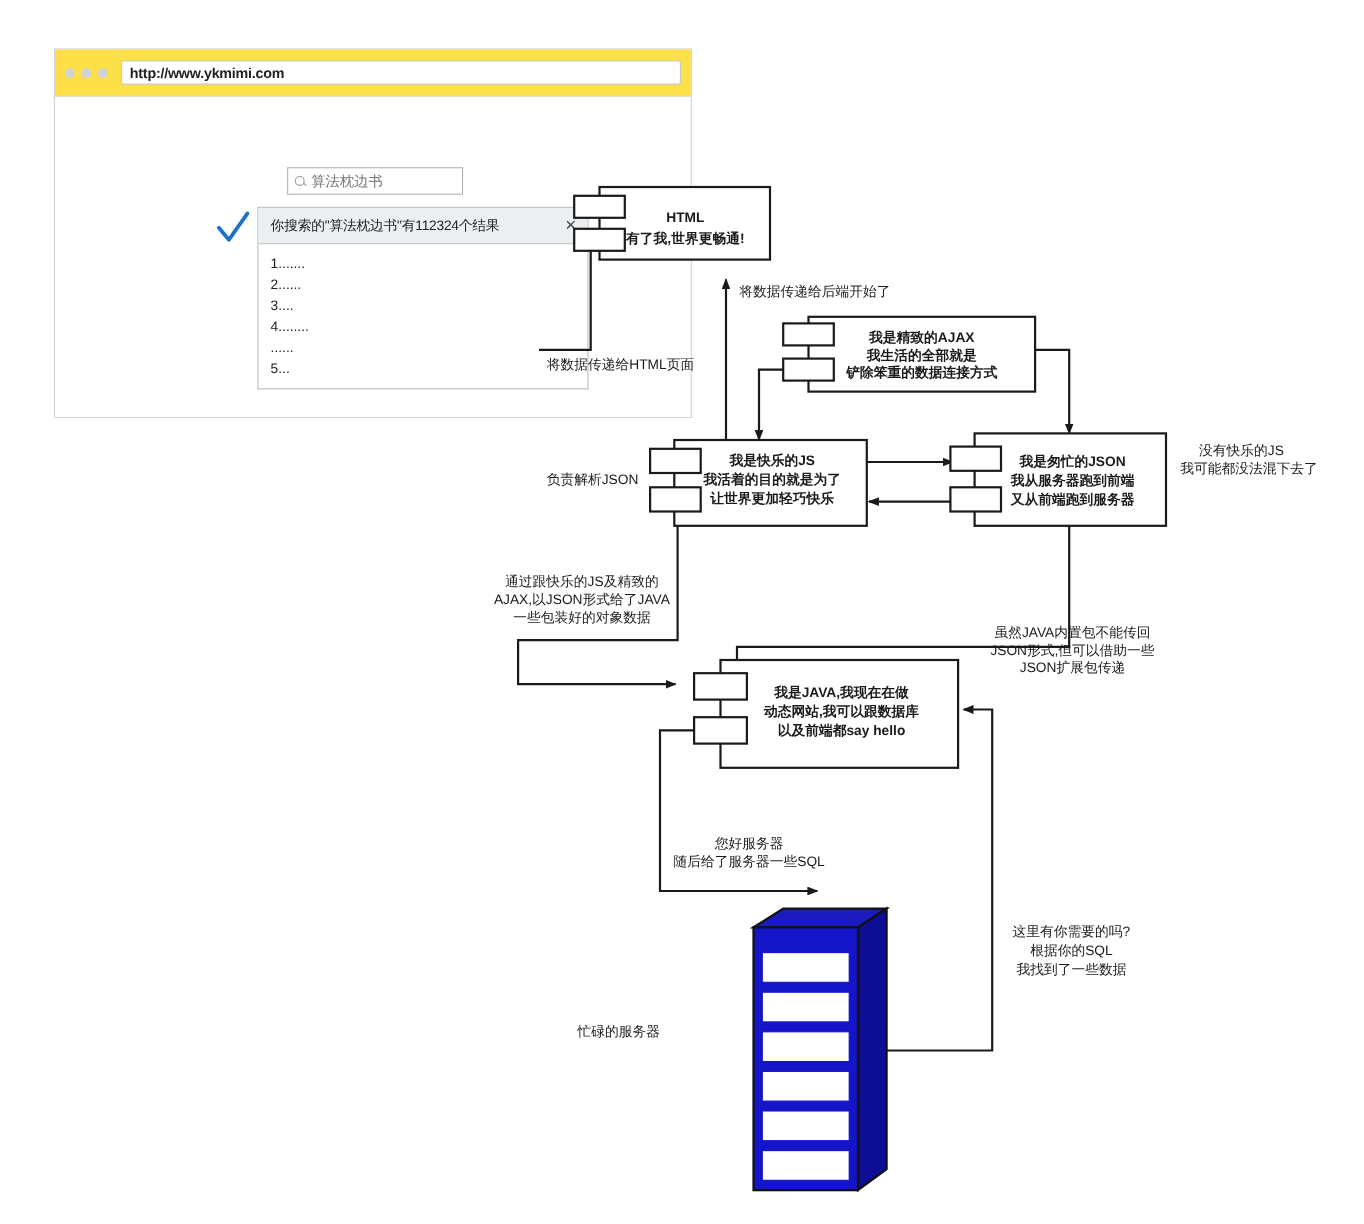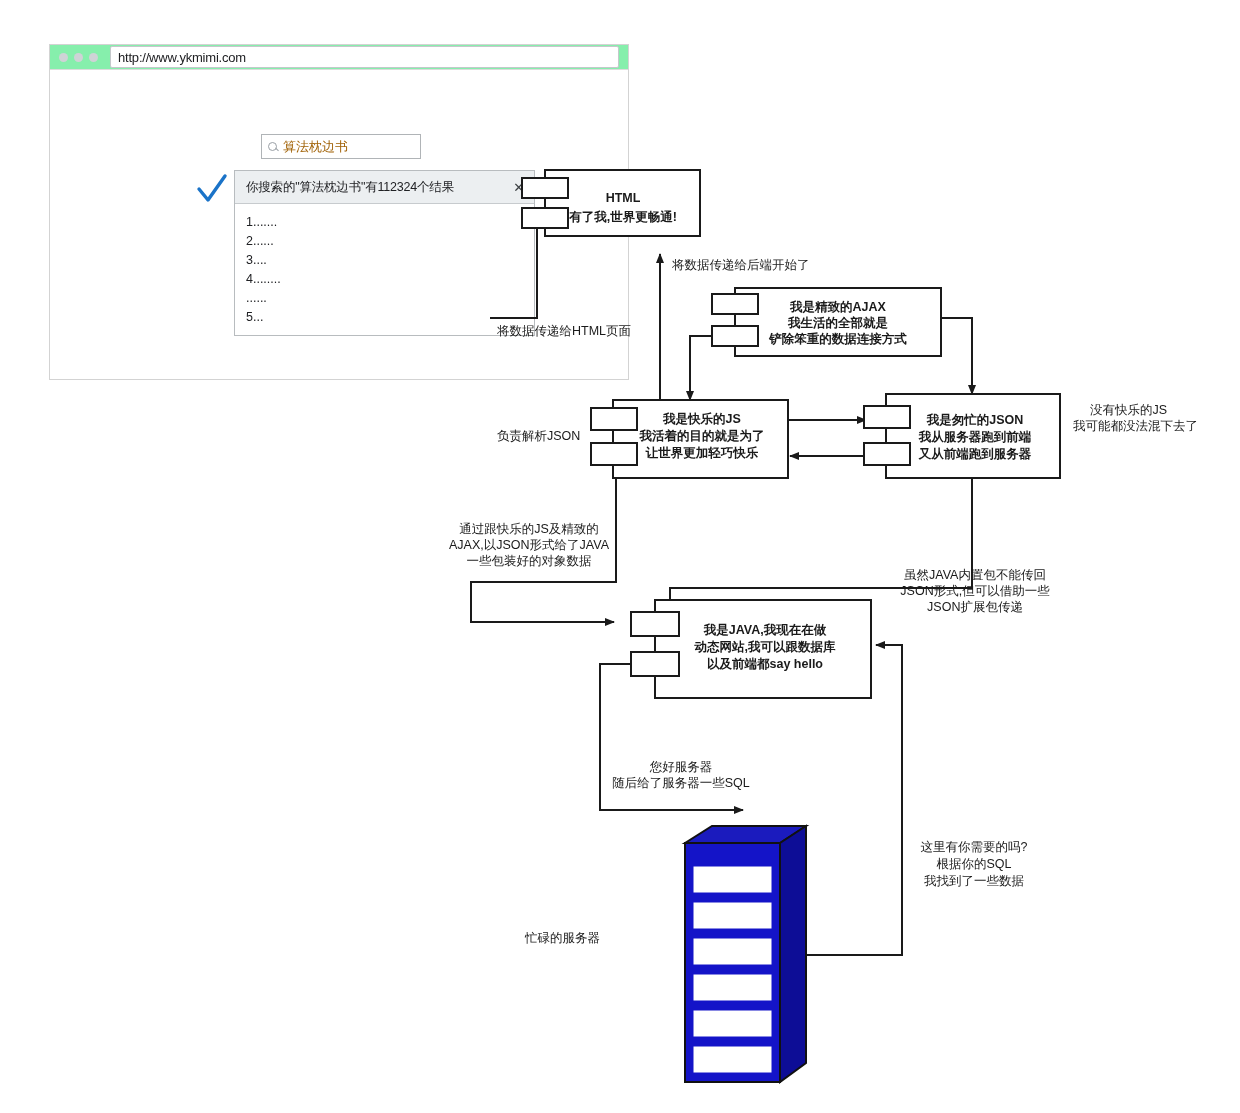--- a/index.html
+++ b/index.html
@@ -18,26 +18,27 @@
   
   #browser {
     position: absolute;
     left: 49px; top: 44px;
     width: 580px; height: 336px;
     background: #ffffff;
     border: 1px solid #d3d3d3;
   }
   #browser-chrome {
     position: relative;
-    height: 25px;
-    background: #86efac;
+    height: 43px;
+    background: #fde047;
     border-bottom: 1px solid #dcdcdc;
     display: flex;
     align-items: center;
     padding: 0 9px;
+    font-weight: bold;
   }
   .dot {
     width: 9px; height: 9px; border-radius: 50%;
     background: #cfd3d6; margin-right: 6px;
     display: inline-block;
   }
   #url-bar {
     flex: 1;
     height: 22px;
     margin-left: 6px;
@@ -52,21 +53,21 @@
   }
   #browser-body { position: relative; height: 296px; }
   #search-box {
     position: absolute;
     left: 211px; top: 64px;
     width: 160px; height: 25px;
     border: 1px solid #b0b4b7;
     background: #ffffff;
     display: flex; align-items: center;
     padding-left: 6px;
-    font-size: 13px; color: #a16207;
+    font-size: 13px; color: #737373;
   }
   .mag {
     width: 9px; height: 9px;
     border: 1.3px solid #9aa0a6;
     border-radius: 50%;
     position: relative;
     margin-right: 6px;
     flex: none;
   }
   .mag::after {

